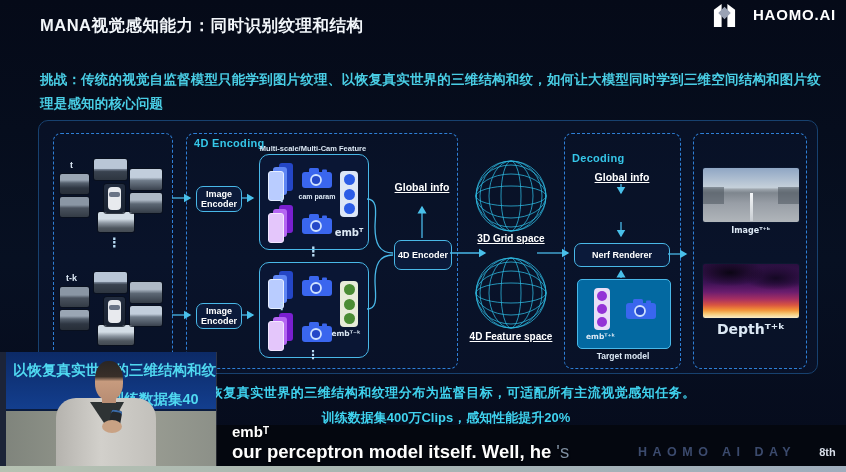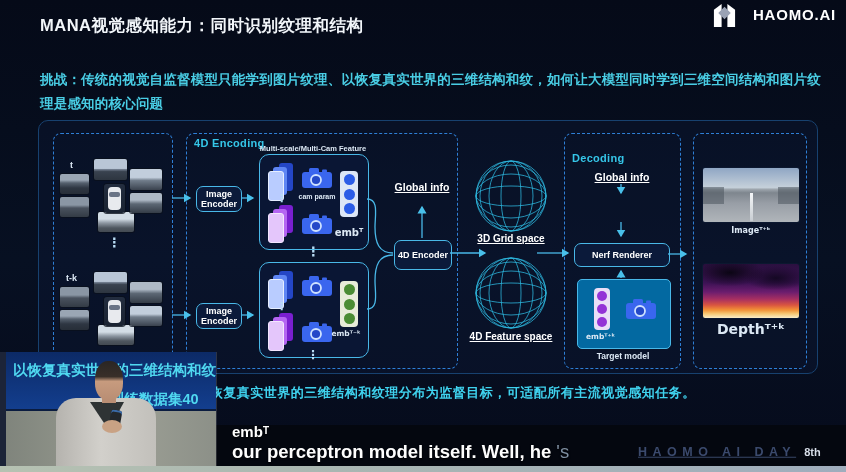--- a/index.html
+++ b/index.html
@@ -57,22 +57,22 @@
     radial-gradient(55% 38% at 76% 26%, #140823 0%, rgba(0,0,0,0) 60%),
     linear-gradient(180deg,#2b1040 0%,#3c1254 35%,#6b1d6e 52%,#a62f62 65%,#d95540 76%,#f29136 85%,#f8c873 92%,#fbeec9 100%);}
   
   .summary{left:46px;top:384px;width:800px;text-align:center;color:#3fd2ee;font-size:13px;font-weight:bold;}
   .summary .l1{margin-bottom:7px;letter-spacing:.5px;}
   .capband{left:0;top:425px;width:846px;height:41px;background:#04070f;}
   .cap-zh{left:232px;top:423px;color:#fff;font-size:15px;font-weight:bold;text-shadow:0 1px 2px #000;}
   .cap-en{left:232px;top:441px;color:#fdfdfd;font-size:18.5px;font-weight:bold;text-shadow:0 1px 2px #000;}
   .cap-en .tail{color:#7e8fa0;color:#7e8ea0;margin-left:5px;font-weight:normal;}
   .watermark{left:638px;top:445px;display:flex;align-items:baseline;gap:8px;}
-  .wm-text{color:#3b4a6d;font-size:12.5px;font-weight:bold;letter-spacing:5.5px;transform:scaleY(.95);text-decoration:underline;}
-  .wm-8th{color:#d7dde8;font-size:11px;font-weight:bold;}
+  .wm-text{color:#3b4a6d;font-size:12.5px;font-weight:bold;letter-spacing:5.5px;transform:scaleY(.95);}
+  .wm-8th{color:#d7dde8;font-size:11px;font-weight:bold;margin-left:15px;}
   
   .pip{left:0;top:352px;width:216px;height:114px;overflow:hidden;background:linear-gradient(90deg,#7e837b 0%,#90948a 35%,#9a9d93 65%,#8c9088 100%);box-shadow:inset 0 1px 0 rgba(255,255,255,.22),1px 0 0 rgba(255,255,255,.15);z-index:6;}
   .pip-screen{position:absolute;left:0;top:0;width:216px;height:57px;background:linear-gradient(180deg,#0c2a66,#133e8e);border-bottom:2px solid #0a1c40;}
   .pip-line1{position:absolute;left:13px;top:9px;color:#4fd8f0;font-size:14.5px;font-weight:bold;white-space:nowrap;}
   .pip-line2{position:absolute;left:110px;top:38px;color:#4fd8f0;font-size:14.5px;font-weight:bold;white-space:nowrap;}
   .pip-edge{position:absolute;left:0;top:0;width:6px;height:114px;background:#1c2438;}
   .speaker-body{position:absolute;left:56px;top:46px;width:100px;height:70px;border-radius:20px 20px 0 0;background:linear-gradient(90deg,#b5b3ae,#d2d0cb 45%,#c2c0bb);}
   .speaker-vneck{position:absolute;left:90px;top:50px;width:34px;height:28px;background:#2e3334;clip-path:polygon(0 0,100% 0,55% 100%);}
   .speaker-neck{position:absolute;left:102px;top:42px;width:14px;height:9px;background:#b98e74;}
   .speaker-head{position:absolute;left:95px;top:9px;width:28px;height:39px;border-radius:46% 46% 42% 42%;background:linear-gradient(180deg,#2a2624 0%,#382f29 40%,#c79b7e 52%,#b98e74 100%);}
@@ -280,20 +280,21 @@
       <path d="M582,63 V72" marker-end="url(#ah)"></path>
       <path d="M582,101 V115" marker-end="url(#ah)"></path>
       <path d="M582,157 V150" marker-end="url(#ah)"></path>
       <path d="M629,133 H647" marker-end="url(#ah)"></path>
     </g>
   </svg>
 </div>
 
 <div class="abs summary">
   <div class="l1">以恢复真实世界的三维结构和纹理分布为监督目标，可适配所有主流视觉感知任务。</div>
+  <div class="l2">训练数据集400万Clips，感知性能提升20%</div>
 </div>
 
 <div class="abs capband"></div>
 <div class="abs cap-zh">embᵀ</div>
 <div class="abs cap-en"><span>our perceptron model itself. Well, he</span><span class="tail">'s</span></div>
 
 <div class="abs watermark">
   <span class="wm-text">HAOMO AI DAY</span>
   <span class="wm-8th">8th</span>
 </div>

